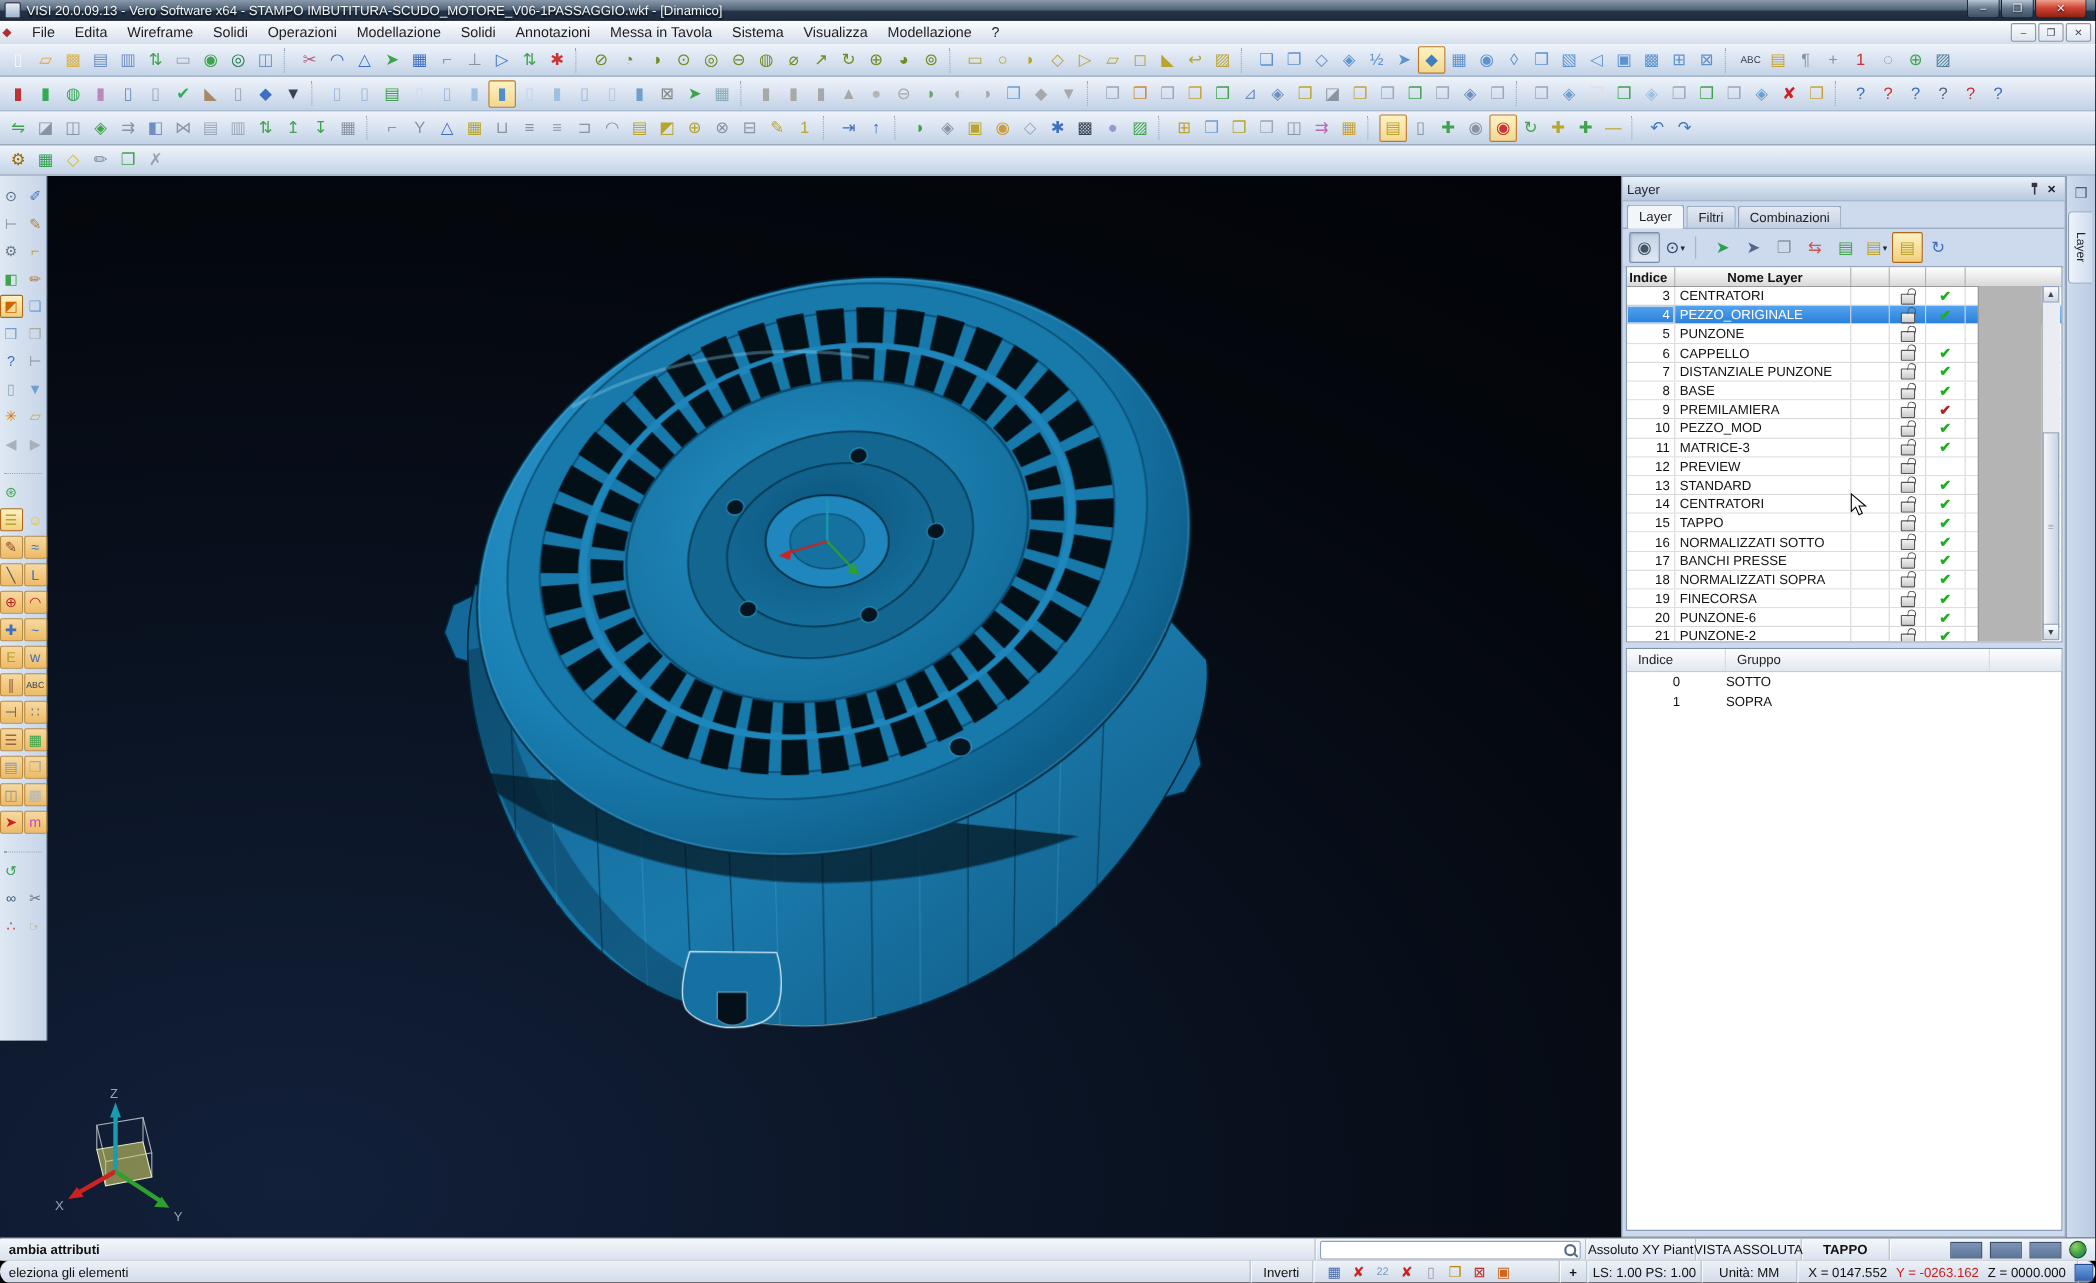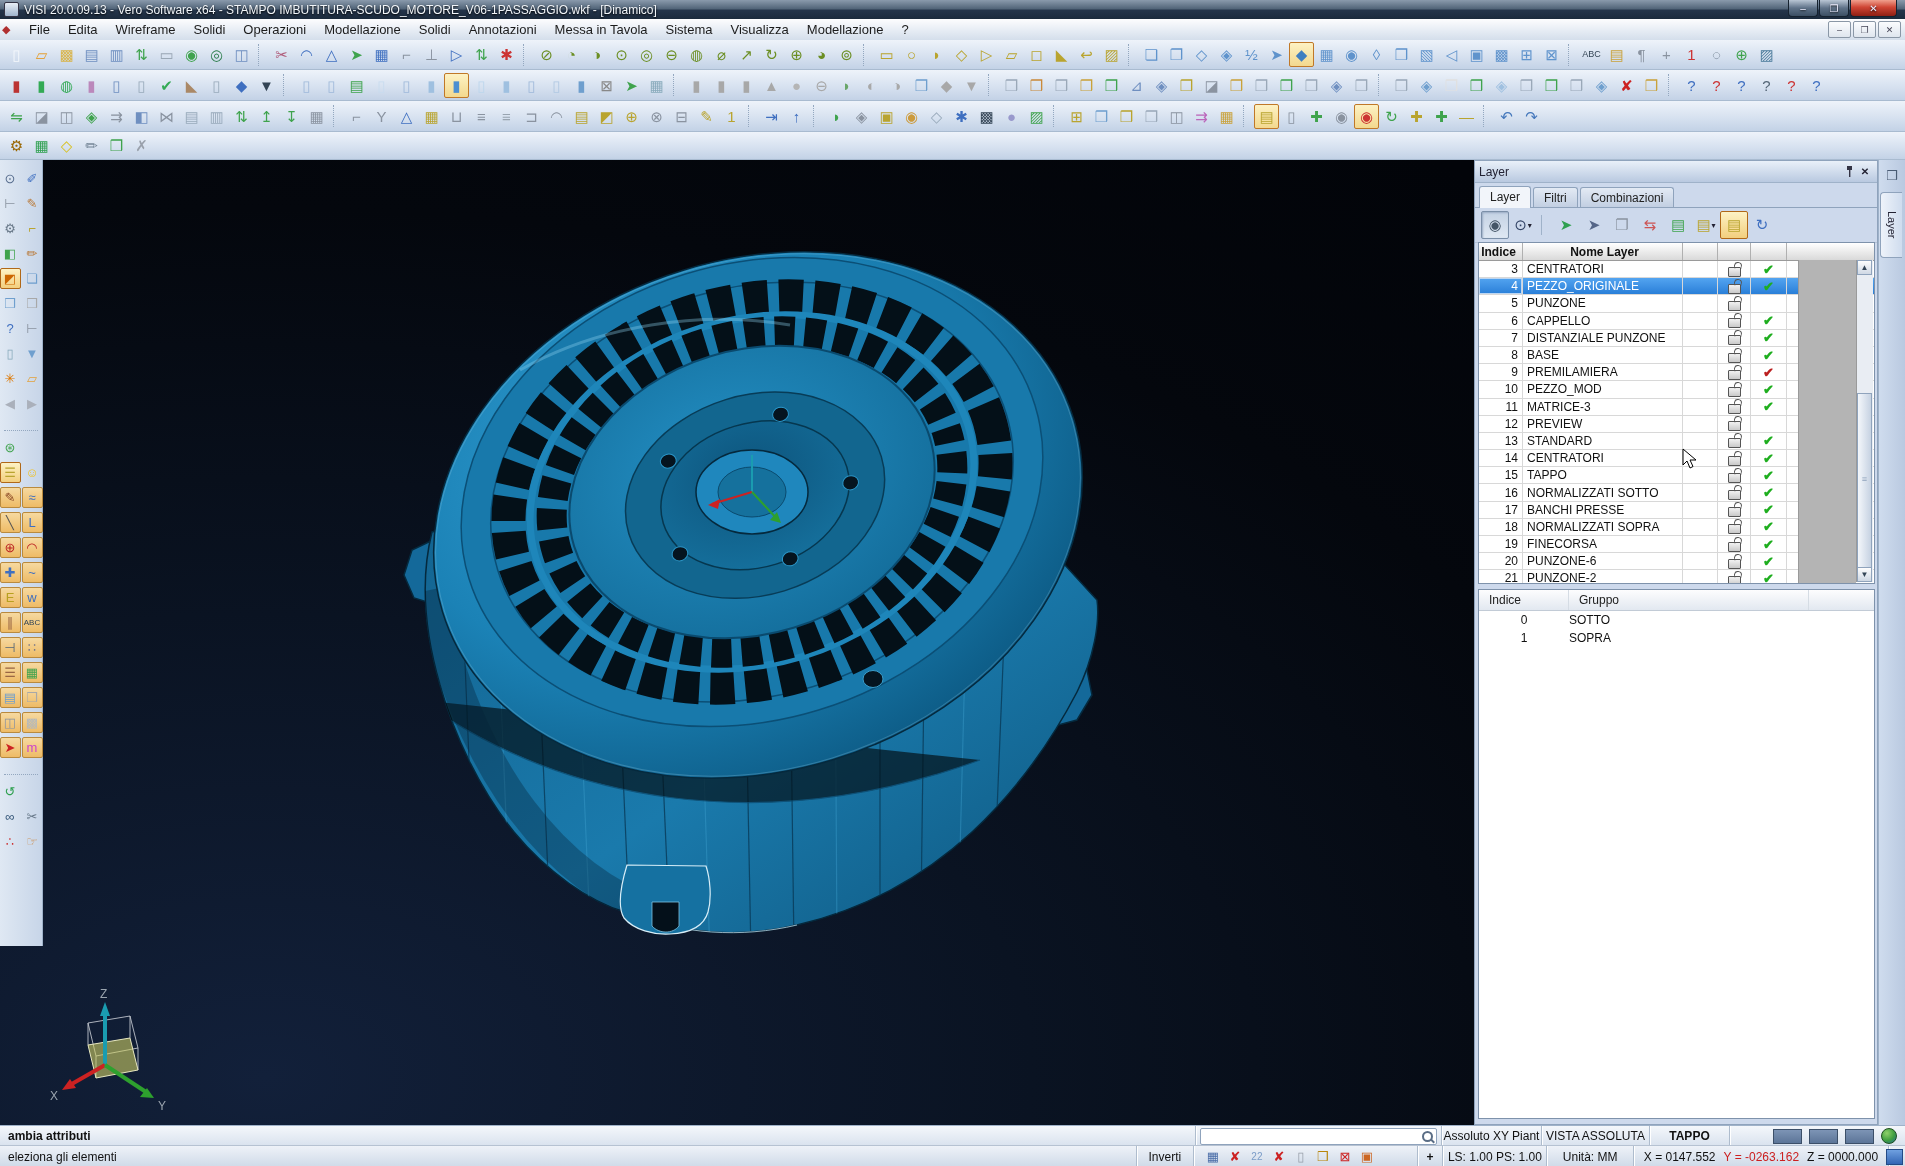--- a/index.html
+++ b/index.html
@@ -112,21 +112,21 @@
   #rstrip .sico{margin:6px auto 8px;width:18px;height:18px;font-size:13px;color:#4a5c74;
     display:flex;align-items:center;justify-content:center;}
   #sidetab{width:21px;height:64px;margin-left:1px;background:linear-gradient(90deg,#eef3fa,#cfdcee);
     border:1px solid #8fa3bc;border-right:none;border-radius:4px 0 0 4px;display:flex;align-items:center;justify-content:center;}
   #sidetab span{writing-mode:vertical-rl;font-size:11px;color:#223;}
   
   #status1{left:0;top:1125px;width:1905px;height:20px;display:flex;
     background:linear-gradient(#f4f7fb,#d9e2ee);border-top:1px solid #9fb2c9;font-size:12px;color:#111;justify-content:space-between;}
   #status2{left:0;top:1145px;width:1905px;height:21px;display:flex;
     background:linear-gradient(#eef2f8,#cfdaе8,#cfdae8);background:linear-gradient(#eef2f8,#cfdae8);
-    border-top:1px solid #b6c2d2;font-size:12px;color:#111;align-items:center;}
+    border-top:1px solid #b6c2d2;font-size:12px;color:#111;align-items:center;border-radius:11px;}
   .seg{border-right:1px solid #aebccd;box-shadow:1px 0 0 #fff;display:flex;align-items:center;
     padding:0 8px;height:100%;box-sizing:border-box;white-space:nowrap;}
   #msgseg{width:1196px;font-weight:bold;}
   #searchseg{width:246px;padding:0 4px;}
   #searchbox{flex:1;height:15px;background:#fff;border:1px solid #8fa3bc;border-radius:2px;
     display:flex;align-items:center;justify-content:flex-end;padding-right:3px;}
   .mag{width:7px;height:7px;border:2px solid #5a6d85;border-radius:50%;position:relative;}
   .mag::after{content:"";position:absolute;width:5px;height:2px;background:#5a6d85;
     left:6px;top:7px;transform:rotate(45deg);}
   .swatch{width:27px;height:13px;background:linear-gradient(#7d94b5,#5c7598);border:1px solid #3c4f68;margin-right:7px;}
@@ -954,21 +954,21 @@
 </svg>
 
 <div class="abs" id="status1">
   <div class="seg" id="msgseg">ambia attributi</div>
   <div class="seg" id="searchseg">
     <div id="searchbox">
         <span class="mag"></span>
       </div>
   </div>
   <div class="seg" style="width:100px;justify-content:center">Assoluto XY Piant</div>
-  <div class="seg" style="width:108px;justify-content:center">VISTA ASSOLUTA</div>
+  <div class="seg" style="width:96px;justify-content:center">VISTA ASSOLUTA</div>
   <div class="seg" style="width:80px;justify-content:center;font-weight:bold">TAPPO</div>
   <div class="seg" style="flex:1;justify-content:flex-end;border-right:none">
     <span class="swatch"></span>
     <span class="swatch"></span>
     <span class="swatch"></span>
     <span class="globe"></span>
   </div>
 </div>
 
 <div class="abs" id="status2">

